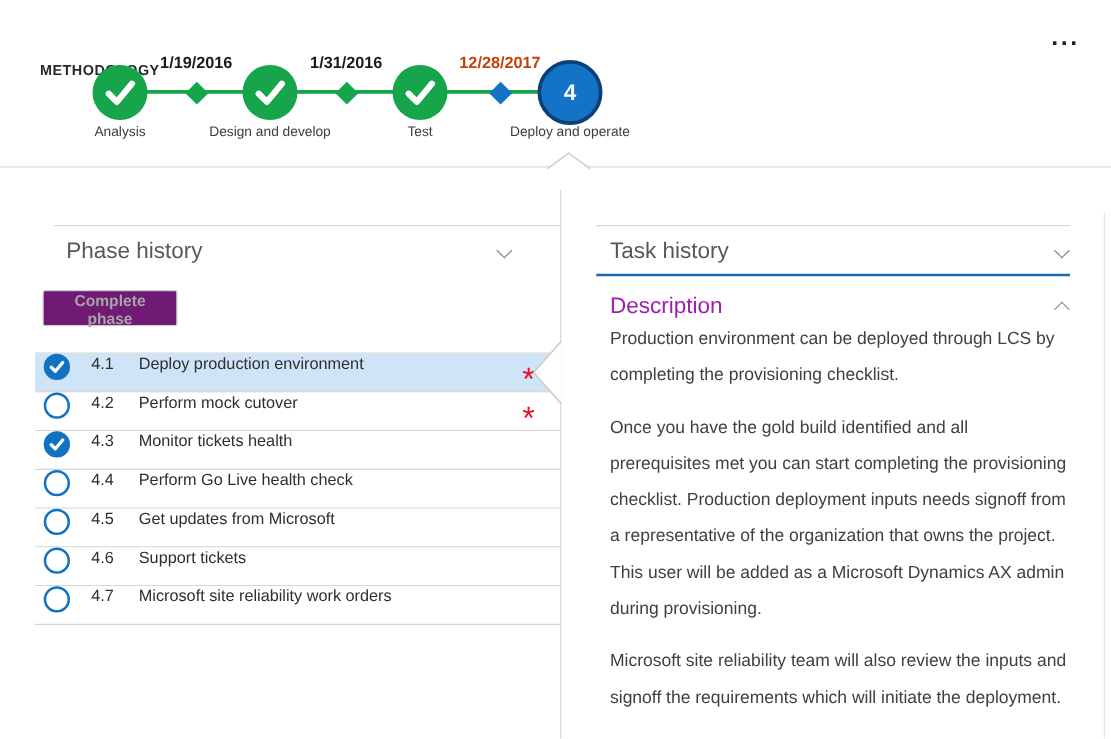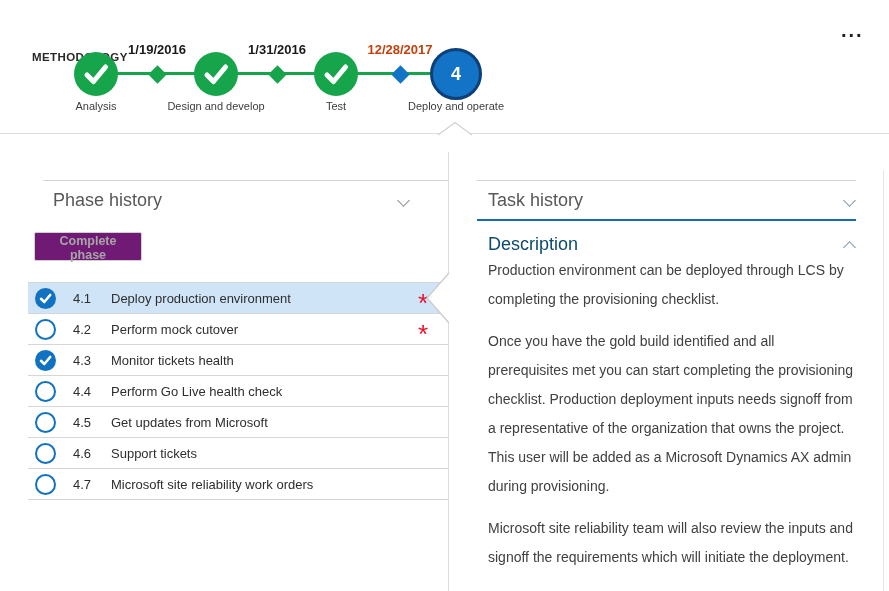--- a/index.html
+++ b/index.html
@@ -33,29 +33,29 @@
   .section-header{position:absolute;border-top:1px solid #d6d6d6;box-sizing:border-box;padding:9px 0 0 10px;font-size:18px;color:#585858;cursor:pointer;}
   .ph-header{left:43px;top:180px;width:405px;height:46px;}
   .th-header{left:477px;top:180px;width:379px;height:38px;padding-left:11px;}
   .chev{position:absolute;width:8px;height:8px;border-right:1.6px solid #8a8a8a;border-bottom:1.6px solid #8a8a8a;}
   .chev.down{transform:rotate(45deg);top:15px;}
   .chev.up{transform:rotate(-135deg);top:18px;}
   .ph-header .chev{right:40px;}
   .th-header .chev{right:2px;border-color:#7a91a6;}
 
   .blue-rule{position:absolute;left:477px;top:219px;width:379px;height:2px;background:#146ab4;}
-  .desc-header{position:absolute;left:477px;top:227px;width:379px;height:34px;box-sizing:border-box;padding:7px 0 0 11px;font-size:18px;color:#0c4a6e;cursor:pointer;}
+  .desc-header{position:absolute;left:477px;top:227px;width:379px;height:34px;box-sizing:border-box;padding:7px 0 0 11px;font-size:18px;color:#a21caf;cursor:pointer;}
   .desc-header .chev{right:2px;border-color:#7a95ad;top:16px;}
 
   
   .complete-btn{position:absolute;left:34px;top:232px;width:108px;height:29px;background:#701a75;border:1px solid #d0d0d0;border-radius:2px;font-family:inherit;font-size:12.5px;font-weight:600;color:#a6a6a6;cursor:default;}
 
   
   .task-list{position:absolute;left:28px;top:282px;width:420px;border-top:1px solid #d6d6d6;}
-  .task-row{display:flex;align-items:center;height:30px;border-bottom:1px solid #d6d6d6;background:#fff;cursor:pointer;}
+  .task-row{display:flex;align-items:flex-start;height:30px;border-bottom:1px solid #d6d6d6;background:#fff;cursor:pointer;}
   .task-row.selected{background:#cfe4f7;}
   .task-check{width:21px;height:21px;border-radius:50%;margin-left:7px;flex:none;box-sizing:border-box;cursor:pointer;}
   .task-check.unchecked{border:2px solid #1172c2;background:#fff;}
   .task-check.checked{background:#1172c2;display:flex;align-items:center;justify-content:center;}
   .task-num{margin-left:17px;width:27px;font-size:13px;color:#2e2e2e;flex:none;}
   .task-title{margin-left:11px;font-size:13px;color:#2e2e2e;white-space:nowrap;}
   .task-required{margin-left:auto;margin-right:20px;color:#e8112d;font-size:26px;line-height:30px;position:relative;top:5px;font-weight:400;}
   .task-required.hidden{visibility:hidden;}
 
   

